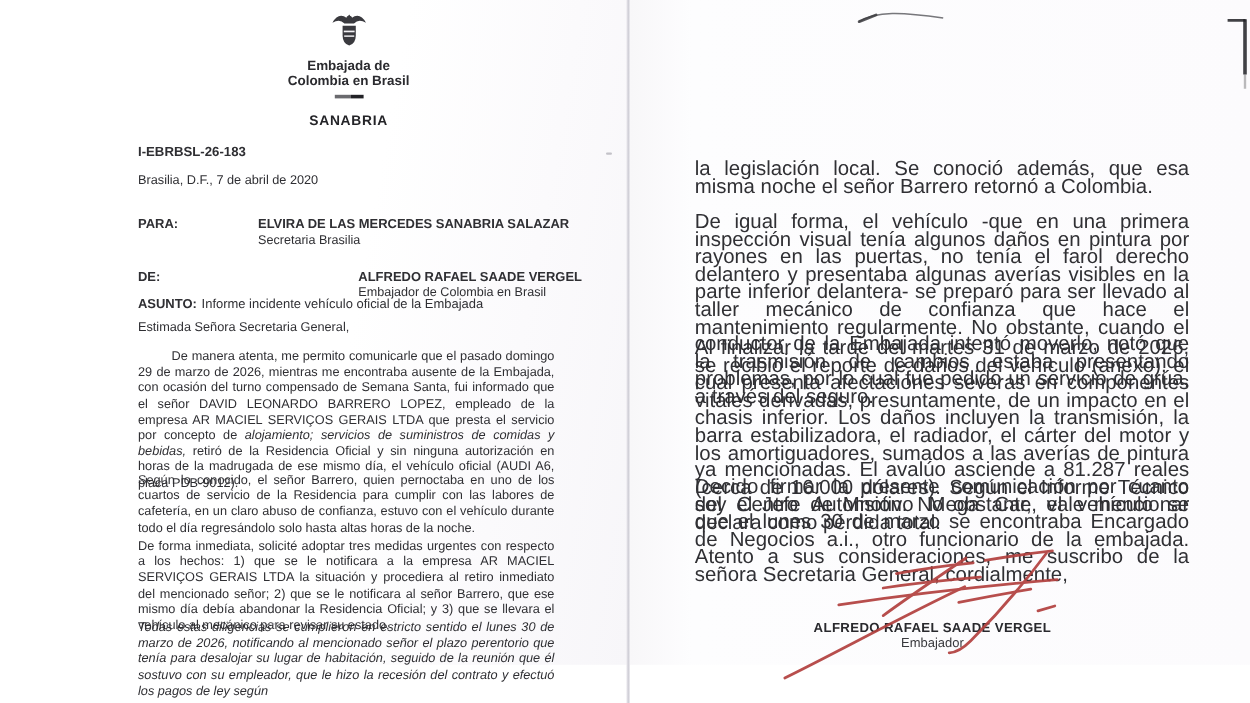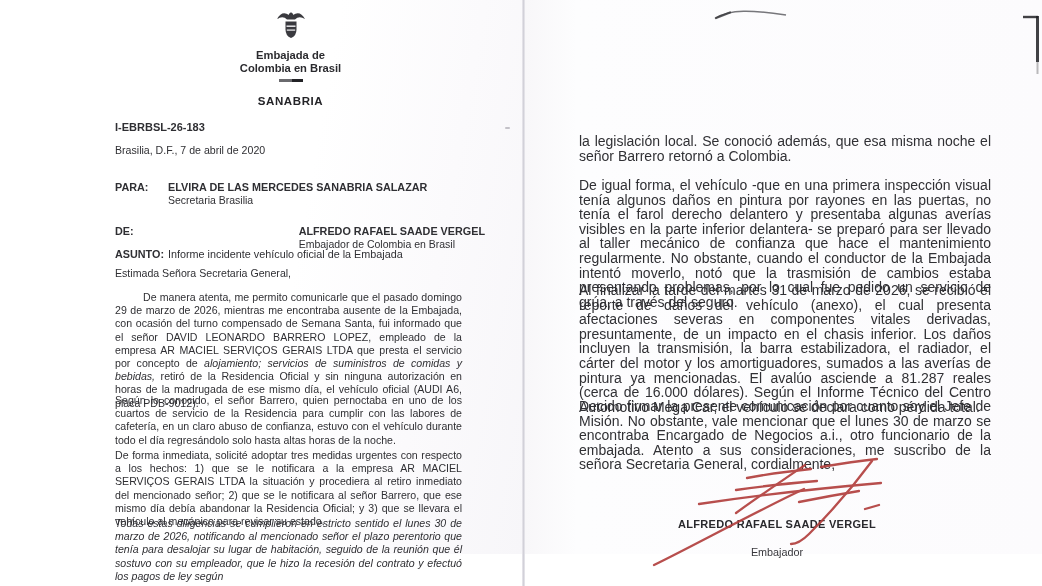--- a/index.html
+++ b/index.html
@@ -24,52 +24,52 @@
   .org-name{font-weight:bold;font-size:11.2px;line-height:12.8px;color:#2b2b2f;margin-top:3px;}
   .org-dash{width:24px;height:3px;margin:4px auto 0 auto;
     background:linear-gradient(90deg,#6a6a6e 0 55%,#222226 55%);}
   .doc-type{font-weight:bold;font-size:11.5px;letter-spacing:.6px;margin-top:13px;color:#242428;}
 
   .ref-number{position:absolute;left:115px;top:121px;font-weight:bold;font-size:11px;}
   .date-line{position:absolute;left:115px;top:144px;font-size:10.6px;}
 
   .field{position:absolute;left:115px;width:370px;display:flex;font-size:10.8px;line-height:13.2px;}
   .field .lbl{width:53px;flex:0 0 53px;font-weight:bold;}
-  #field-para{top:181px;}
+  #field-para{top:181px;gap:47px;}
   #field-de{top:225px;justify-content:space-between;}
   #field-asunto{top:248px;}
   .field .val .sub{font-weight:normal;font-size:10.5px;}
 
   .salutation{position:absolute;left:115px;top:267px;font-size:10.6px;}
 
   .para1{position:absolute;left:115px;width:347px;font-size:10.6px;line-height:13.2px;
     text-align:justify;}
   #p1-par1{top:291px;text-indent:28px;}
   #p1-par2{top:394px;}
   #p1-par3{top:449px;}
   #p1-par4{top:517px;font-style:italic;}
 
   .speck{position:absolute;background:#97969e;border-radius:50%;opacity:.55;}
 
   
   .p2-header{position:absolute;left:61px;top:87px;width:400px;display:flex;justify-content:space-between;align-items:flex-end;}
   .p2-header .hl{font-size:8.8px;line-height:11px;color:#4d4d52;}
   .p2-header .pn{font-size:9px;color:#4d4d52;}
 
-  .para2{position:absolute;left:54px;width:412px;font-size:14px;line-height:14.6px;
+  .para2{position:absolute;left:54px;width:412px;font-size:17px;line-height:14.6px;
     text-align:justify;color:#303034;}
   #p2-par1{top:134px;}
   #p2-par2{top:178px;}
   #p2-par3{top:283px;}
   #p2-par4{top:399px;}
 
   .sig-svg{position:absolute;left:108px;top:452px;}
   .sig-name{position:absolute;left:96px;top:518px;width:312px;text-align:center;}
   .sig-name .nm{font-weight:bold;font-size:11px;letter-spacing:.3px;color:#29292d;}
-  .sig-name .tt{font-size:10.8px;margin-top:16px;color:#38383c;}
+  .sig-name .tt{font-size:10.8px;margin-top:0;color:#38383c;}
 
   .artifact{position:absolute;}
 </style>
 </head>
 <body>
 
 <div class="page" id="page1">
 
   <div class="logo-block">
     <svg class="crest" width="34" height="38" viewBox="0 0 34 38">

